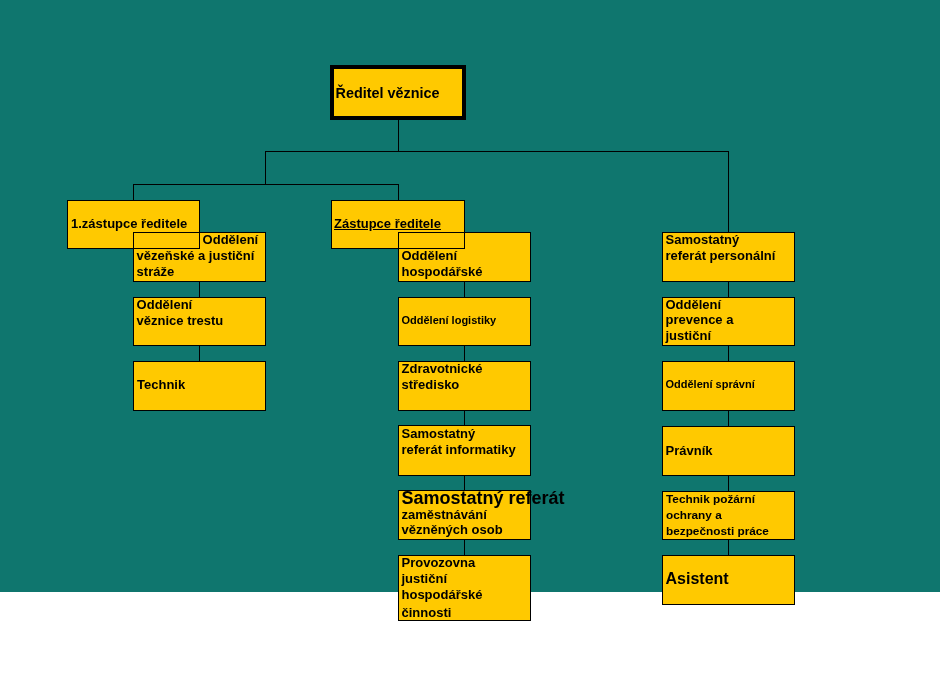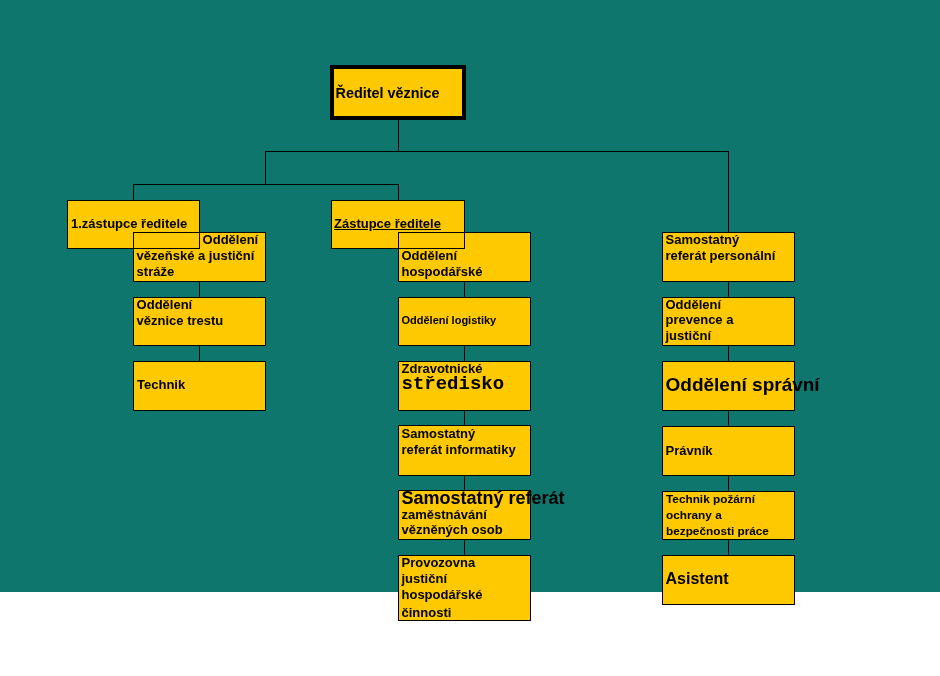--- a/index.html
+++ b/index.html
@@ -102,34 +102,34 @@
   <div class="label" style="left:202.6px;top:232px;font-size:13px;line-height:15px;">Oddělení</div>
   <div class="label" style="left:136.6px;top:247.6px;font-size:13px;line-height:15px;">vězeňské a justiční</div>
   <div class="label" style="left:136.6px;top:263.6px;font-size:13px;line-height:15px;">stráže</div>
   <div class="label" style="left:136.6px;top:297px;font-size:13px;line-height:15px;">Oddělení</div>
   <div class="label" style="left:136.6px;top:312.6px;font-size:13px;line-height:15px;">věznice trestu</div>
   <div class="label" style="left:137px;top:377px;font-size:13px;line-height:15px;">Technik</div>
   <div class="label" style="left:401.5px;top:248px;font-size:13px;line-height:15px;">Oddělení</div>
   <div class="label" style="left:401.5px;top:263.5px;font-size:13px;line-height:15px;">hospodářské</div>
   <div class="label" style="left:401.5px;top:313px;font-size:11px;line-height:15px;">Oddělení logistiky</div>
   <div class="label" style="left:401.5px;top:361.2px;font-size:13px;line-height:15px;">Zdravotnické</div>
-  <div class="label" style="left:401.5px;top:376.6px;font-size:19px;line-height:15px;font-family:Liberation Mono, monospace;">středisko</div>
+  <div class="label" style="left:401.5px;top:376.6px;font-size:13px;line-height:15px;">středisko</div>
   <div class="label" style="left:401.5px;top:425.7px;font-size:13px;line-height:15px;">Samostatný</div>
   <div class="label" style="left:401.5px;top:441.8px;font-size:13px;line-height:15px;text-align:center;">referát informatiky</div>
   <div class="label" style="left:401.5px;top:490.7px;font-size:18px;line-height:15px;">Samostatný referát</div>
   <div class="label" style="left:401.5px;top:506.7px;font-size:13px;line-height:15px;">zaměstnávání</div>
   <div class="label" style="left:401.5px;top:521.7px;font-size:13px;line-height:15px;">vězněných osob</div>
   <div class="label" style="left:401.5px;top:555.4px;font-size:13px;line-height:16px;">Provozovna</div>
   <div class="label" style="left:401.5px;top:570.8px;font-size:13px;line-height:16px;">justiční</div>
   <div class="label" style="left:401.5px;top:587.2px;font-size:13px;line-height:16px;">hospodářské</div>
   <div class="label" style="left:401.5px;top:604.8px;font-size:13px;line-height:16px;">činnosti</div>
   <div class="label" style="left:665.5px;top:231.7px;font-size:13px;line-height:15px;">Samostatný</div>
   <div class="label" style="left:665.5px;top:248.4px;font-size:13px;line-height:15px;">referát personální</div>
   <div class="label" style="left:665.5px;top:296.9px;font-size:13px;line-height:15px;">Oddělení</div>
   <div class="label" style="left:665.5px;top:312.4px;font-size:13px;line-height:15px;">prevence a</div>
   <div class="label" style="left:665.5px;top:327.9px;font-size:13px;line-height:15px;">justiční</div>
-  <div class="label" style="left:665.5px;top:377px;font-size:19px;line-height:15px;">Oddělení správní</div>
+  <div class="label" style="left:665.5px;top:377px;font-size:11px;line-height:15px;">Oddělení správní</div>
   <div class="label" style="left:665.5px;top:442.7px;font-size:13px;line-height:15px;">Právník</div>
   <div class="label" style="left:666px;top:491.9px;font-size:11.8px;line-height:14px;">Technik požární</div>
   <div class="label" style="left:666px;top:508.3px;font-size:11.8px;line-height:14px;">ochrany a</div>
   <div class="label" style="left:666px;top:524.2px;font-size:11.8px;line-height:14px;">bezpečnosti práce</div>
   <div class="label" style="left:665.5px;top:571px;font-size:16px;line-height:15px;">Asistent</div>
 </div>
 
 </body></html>

